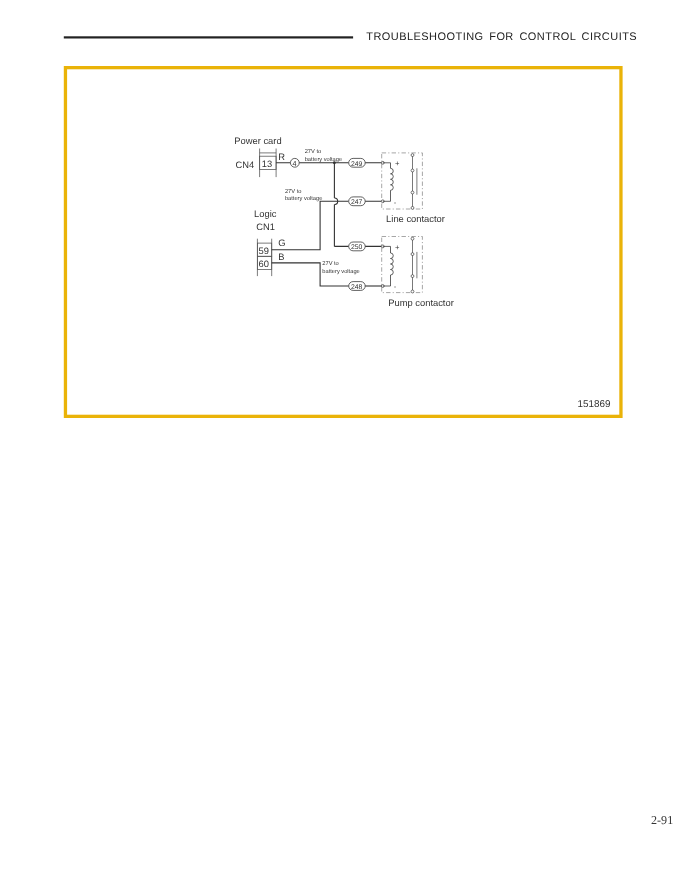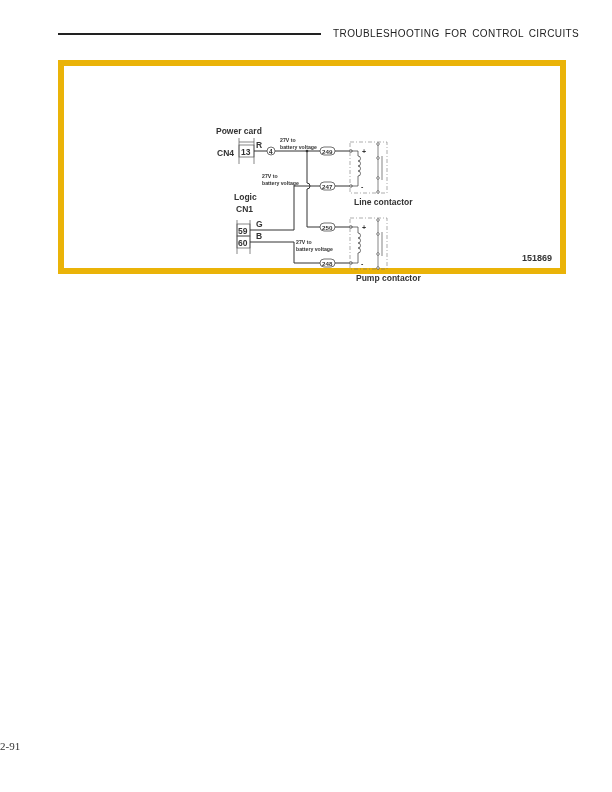--- a/index.html
+++ b/index.html
@@ -1,22 +1,22 @@
 <!DOCTYPE html>
 <html><head>
 <meta charset="utf-8">
 <style>
   html, body { margin: 0; padding: 0; background: #ffffff; }
   body { width: 612px; height: 792px; position: relative; overflow: hidden; font-family: "Liberation Sans", sans-serif; color: #222; }
   .header-rule { position: absolute; left: 58px; top: 33px; width: 263px; height: 2px; background: #222; }
   .header-title { position: absolute; left: 333px; top: 28px; font-size: 10px; letter-spacing: 0.4px; word-spacing: 2px; color: #222; white-space: nowrap; }
-  .figure-box { position: absolute; left: 58px; top: 60px; width: 508px; height: 214px; border: 6px solid #eab308; box-sizing: border-box; font-weight: bold; }
+  .figure-box { position: absolute; left: 58px; top: 60px; width: 508px; height: 320px; border: 3px solid #eab308; box-sizing: border-box; }
   .figure-id { position: absolute; right: 8px; bottom: 5px; font-size: 9px; color: #333; }
   .diagram { position: absolute; left: 0; top: 0; }
-  .page-number { position: absolute; left: 0; width: 612px; top: 740px; text-align: left; font-family: "Liberation Serif", serif; font-size: 11px; color: #333; }
+  .page-number { position: absolute; left: 0; width: 612px; top: 740px; text-align: right; font-family: "Liberation Serif", serif; font-size: 11px; color: #333; }
   svg text { font-family: "Liberation Sans", sans-serif; fill: #333; }
 </style>
 </head>
 <body>
 
 <div class="header-rule"></div>
 <div class="header-title">TROUBLESHOOTING FOR CONTROL CIRCUITS</div>
 
 <div class="figure-box">
   <svg class="diagram" width="508" height="278" viewBox="58 60 508 278" xmlns="http://www.w3.org/2000/svg">

